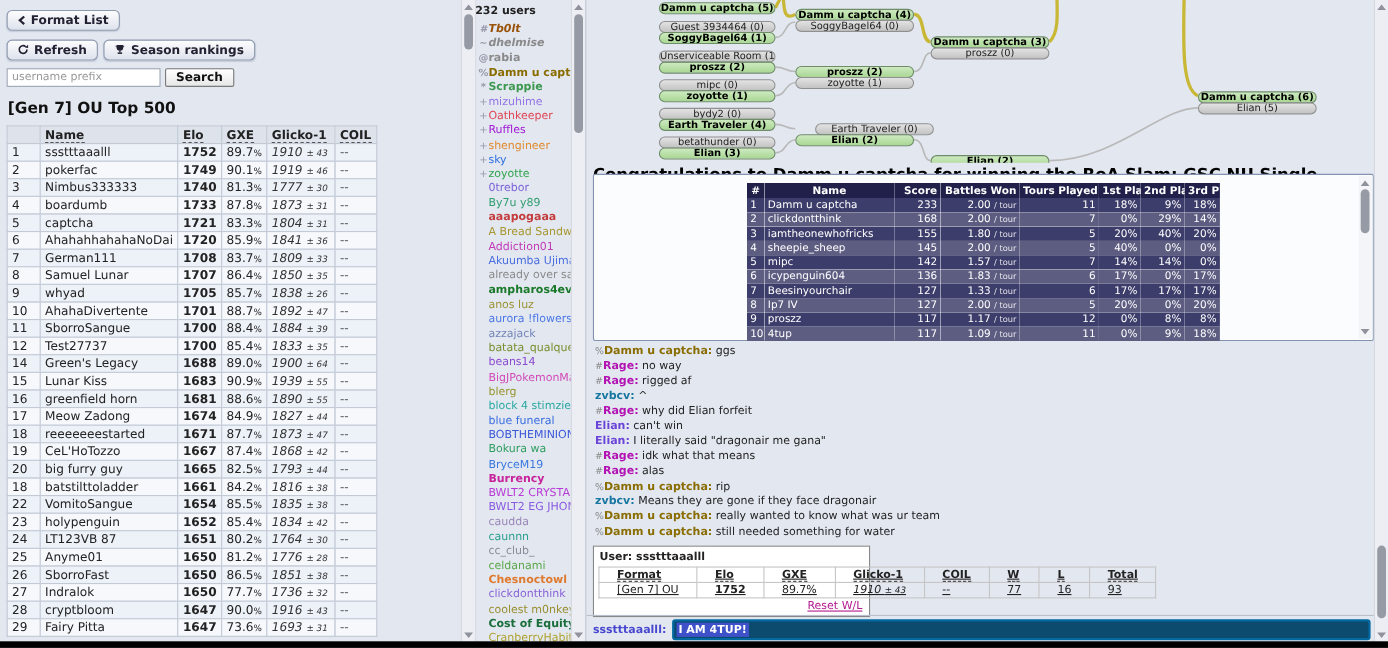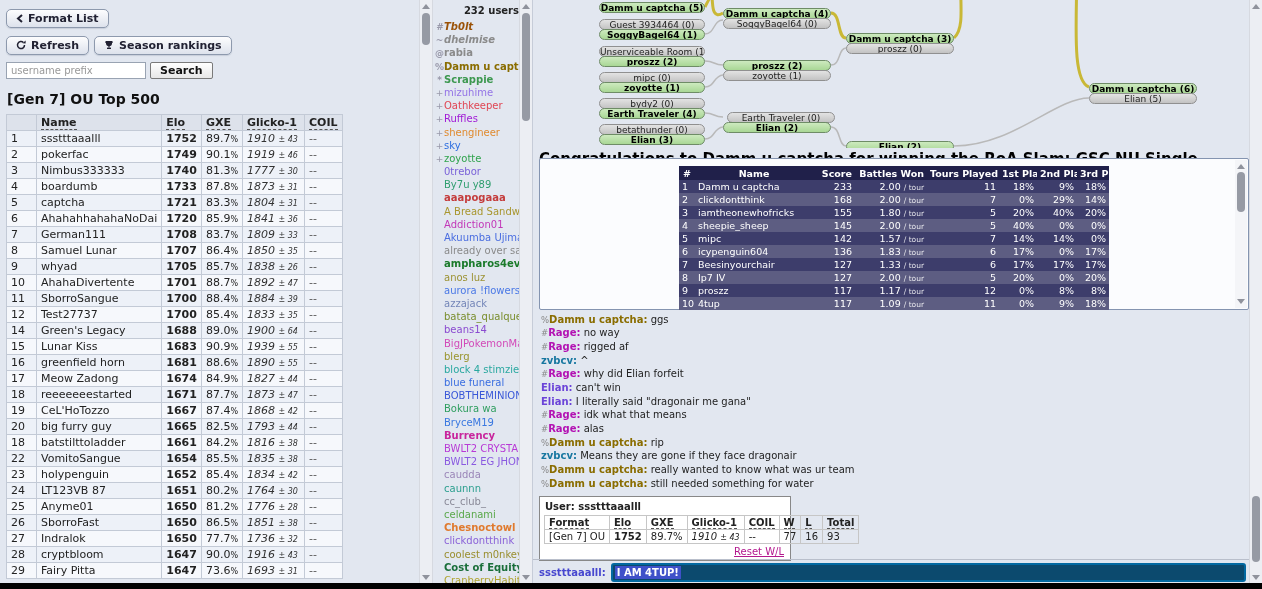--- a/index.html
+++ b/index.html
@@ -37,21 +37,21 @@
   table.ladder tbody tr:nth-child(odd) td{background:#edf1f8;}
   table.ladder tbody tr:nth-child(even) td{background:#f6f8fc;}
   td.elo{font-weight:bold;text-align:right;}
   td.gxe small{font-size:8px;}
   td.glicko{font-style:italic;color:#333;}
   td.glicko small{font-size:8px;}
   td.coil{color:#555;}
 
   
   .userlist{position:absolute;left:432px;top:0;width:87px;height:584px;overflow:hidden;font-size:10px;}
-  .ul-head{font-weight:bold;text-align:right;padding:5px 0 4px 0;color:#222;}
+  .ul-head{font-weight:bold;text-align:left;padding:5px 0 4px 0;color:#222;}
   .ul-item{height:13.2px;line-height:13px;white-space:nowrap;overflow:hidden;padding-left:3px;cursor:pointer;}
   .ul-item .rk{display:inline-block;width:9px;color:#99a;font-size:9px;text-align:center;}
 
   
   .room{position:absolute;left:532px;top:0;width:717px;height:584px;border-left:1px solid #c6ccd8;box-sizing:border-box;overflow:hidden;}
   .bracket{position:relative;height:148px;overflow:hidden;}
   .bracket svg{position:absolute;left:0;top:0;}
   .bnode{position:absolute;height:11px;line-height:11px;font-size:9px;text-align:center;
          border:1px solid #7f8a7c;border-radius:6px;white-space:nowrap;overflow:hidden;box-sizing:border-box;cursor:pointer;}
   .bnode.win{background:linear-gradient(#cdeabf,#a9d795);font-weight:bold;color:#000;border-color:#6e8c66;}
@@ -72,21 +72,21 @@
   .chat-log{position:absolute;left:0;top:313px;width:700px;font-size:10px;}
   .msg{padding:1.6px 0 1.6px 8px;line-height:10.5px;}
   .msg .rk{color:#888;font-size:8.5px;}
   .msg .uname{font-weight:bold;cursor:pointer;}
   .msg .txt{color:#222;}
 
   .popup{position:absolute;left:6px;top:496px;width:252px;background:#fff;border:1px solid #888;
          padding:2px 4px 2px 4px;box-sizing:border-box;font-size:10px;}
   .popup .ptitle{font-weight:bold;padding:2px 0 3px 1px;}
   table.ptable{border-collapse:collapse;font-size:10px;width:100%;}
-  table.ptable th,table.ptable td{border:1px solid #c6c6c6;padding:1px 4px;text-align:left;white-space:nowrap;}
+  table.ptable th,table.ptable td{border:1px solid #c6c6c6;padding:1px 16px;text-align:left;white-space:nowrap;text-decoration:underline;}
   table.ptable th{font-weight:bold;}
   table.ptable th span{border-bottom:1px dashed #555;}
   .pelo{font-weight:bold;}
   .pglicko{font-style:italic;}
   .pglicko small{font-size:8px;}
   .reset-link{display:block;text-align:right;color:#b3188e;text-decoration:underline;padding:2px 2px 1px 0;cursor:pointer;font-size:10px;}
 
   .input-bar{position:absolute;left:0;top:559px;width:717px;height:25px;border-top:1px solid #b9bfcb;
              display:flex;align-items:center;padding:0 4px 0 6px;box-sizing:border-box;gap:5px;}
   .input-label{font-weight:bold;color:#4747cf;font-size:10px;white-space:nowrap;}
@@ -520,21 +520,21 @@
         <div class="bnode lose" style="left:66px;top:72px;width:106px;">mipc (0)</div>
         <div class="bnode win" style="left:66px;top:82px;width:106px;">zoyotte (1)</div>
         <div class="bnode lose" style="left:66px;top:98px;width:106px;">bydy2 (0)</div>
         <div class="bnode win" style="left:66px;top:108px;width:106px;">Earth Traveler (4)</div>
         <div class="bnode lose" style="left:66px;top:124px;width:106px;">betathunder (0)</div>
         <div class="bnode win" style="left:66px;top:134px;width:106px;">Elian (3)</div>
         <div class="bnode win" style="left:190px;top:8px;width:108px;">Damm u captcha (4)</div>
         <div class="bnode lose" style="left:190px;top:18px;width:108px;">SoggyBagel64 (0)</div>
         <div class="bnode win" style="left:190px;top:60px;width:108px;">proszz (2)</div>
         <div class="bnode lose" style="left:190px;top:70px;width:108px;">zoyotte (1)</div>
-        <div class="bnode lose" style="left:194px;top:112px;width:108px;">Earth Traveler (0)</div>
+        <div class="bnode lose" style="left:208px;top:112px;width:108px;">Earth Traveler (0)</div>
         <div class="bnode win" style="left:190px;top:122px;width:108px;">Elian (2)</div>
         <div class="bnode win" style="left:313px;top:33px;width:108px;">Damm u captcha (3)</div>
         <div class="bnode lose" style="left:313px;top:43px;width:108px;">proszz (0)</div>
         <div class="bnode win" style="left:313px;top:141px;width:108px;">Elian (2)</div>
         <div class="bnode win" style="left:556px;top:83px;width:108px;">Damm u captcha (6)</div>
         <div class="bnode lose" style="left:556px;top:93px;width:108px;">Elian (5)</div>
       </div>
   </div>
 
   <div class="congrats">Congratulations to Damm u captcha for winning the RoA Slam: GSC NU Single Elimination Tournament!</div>

